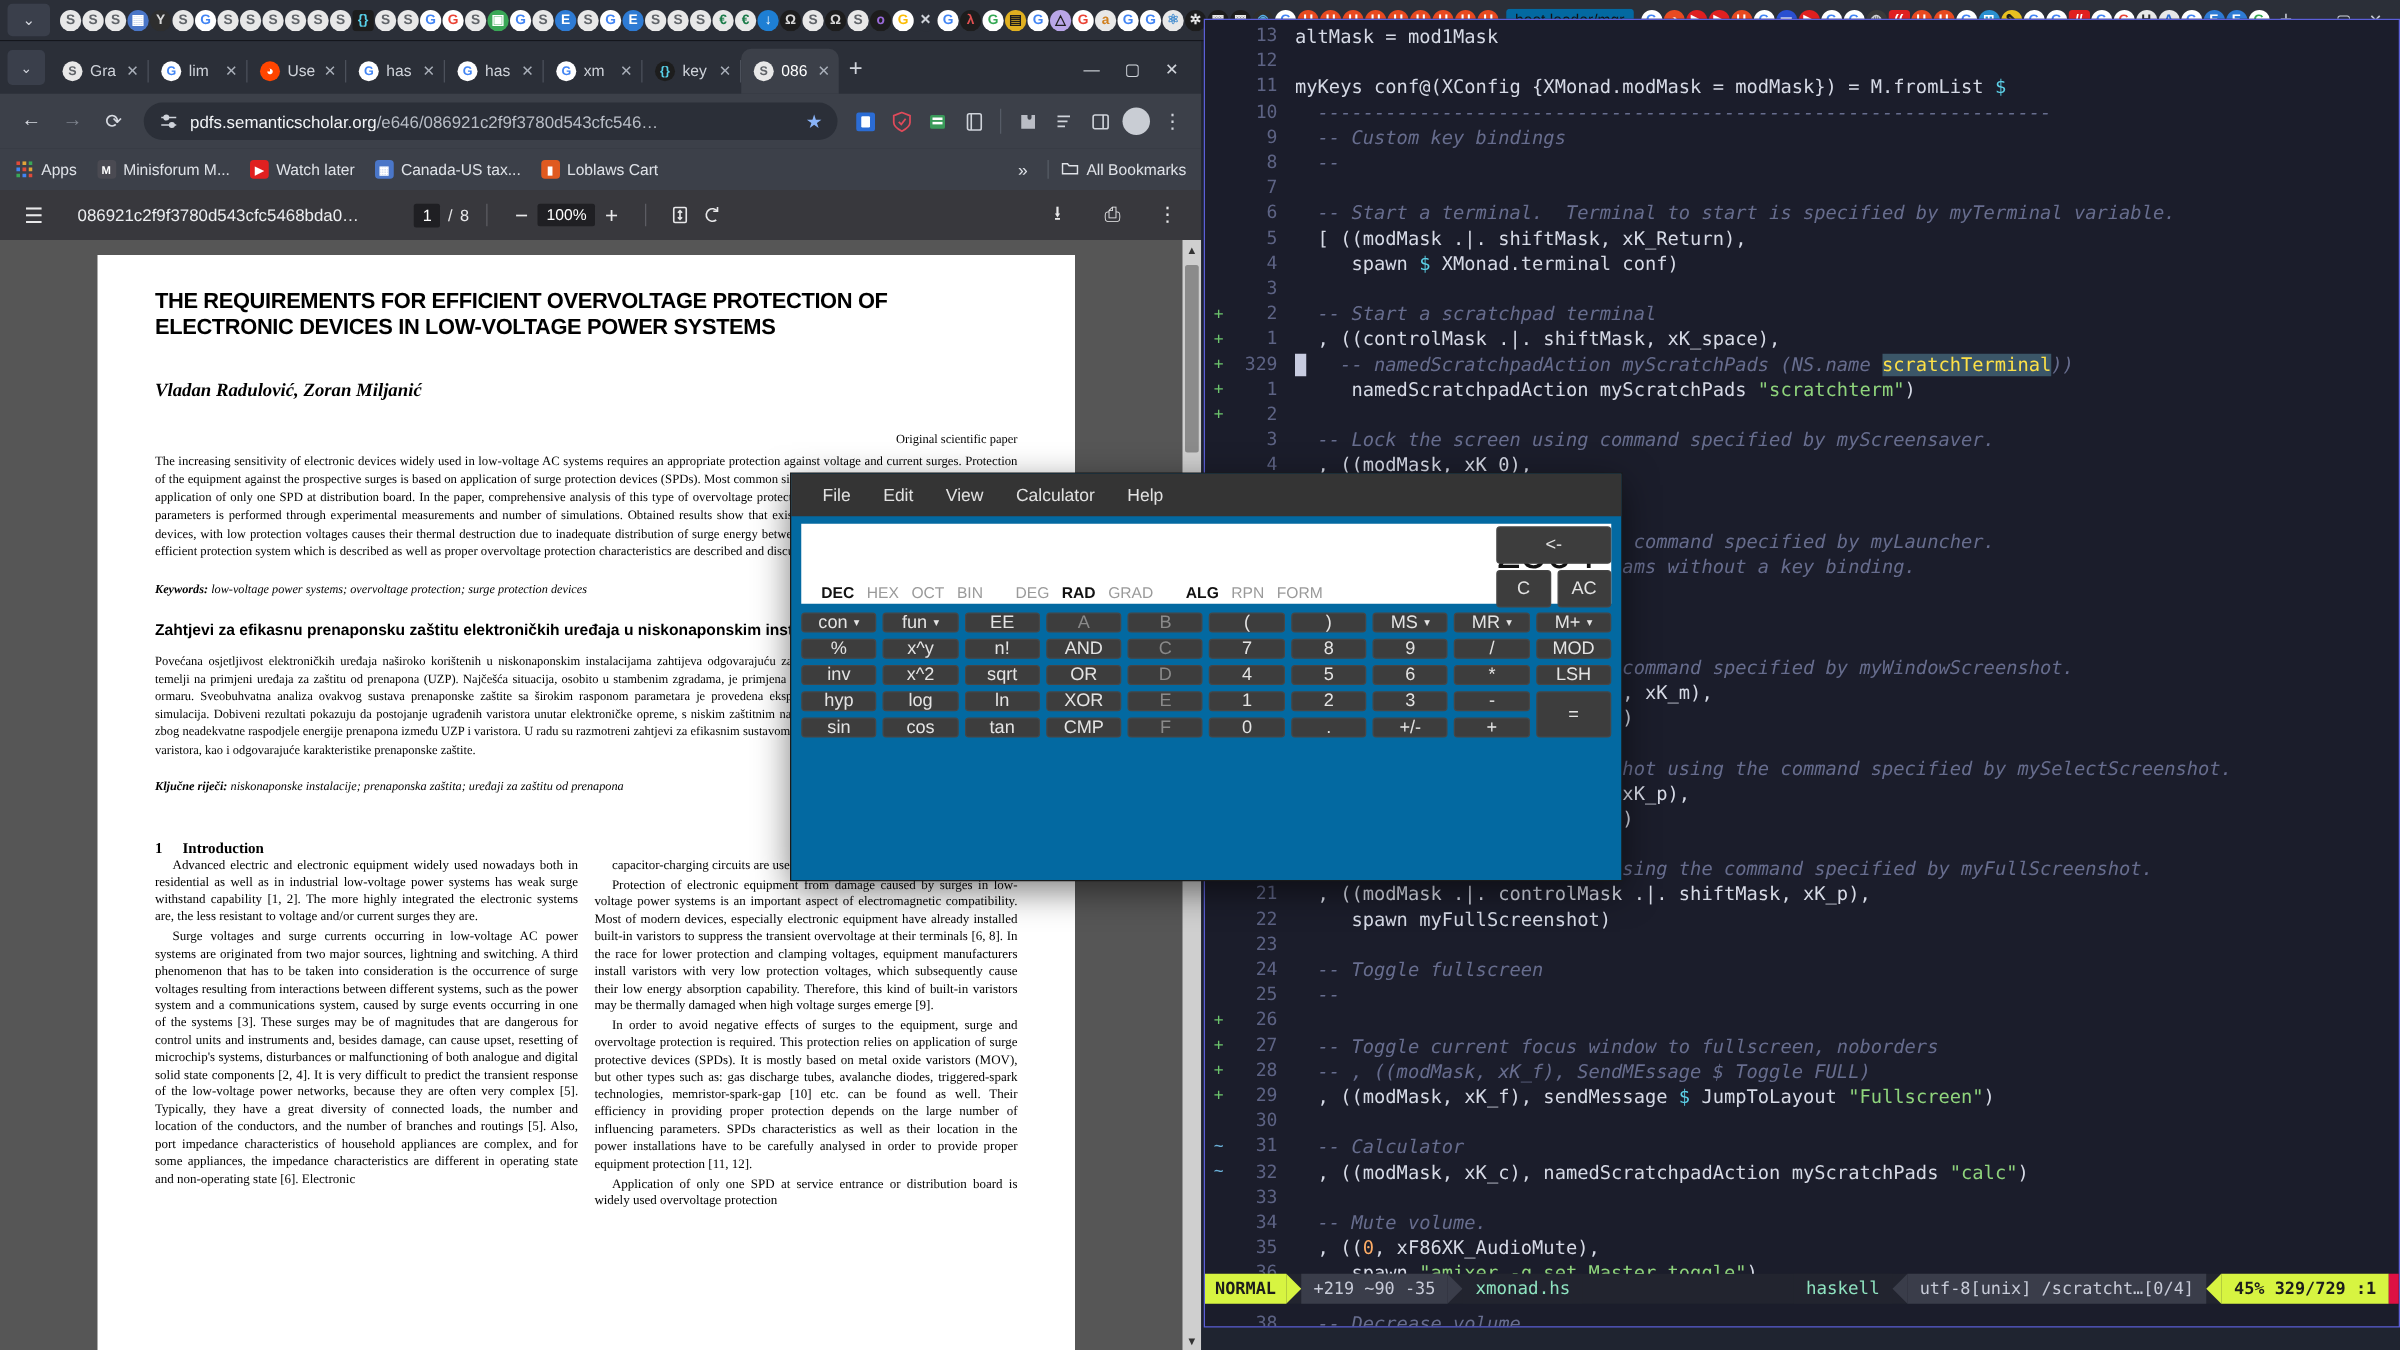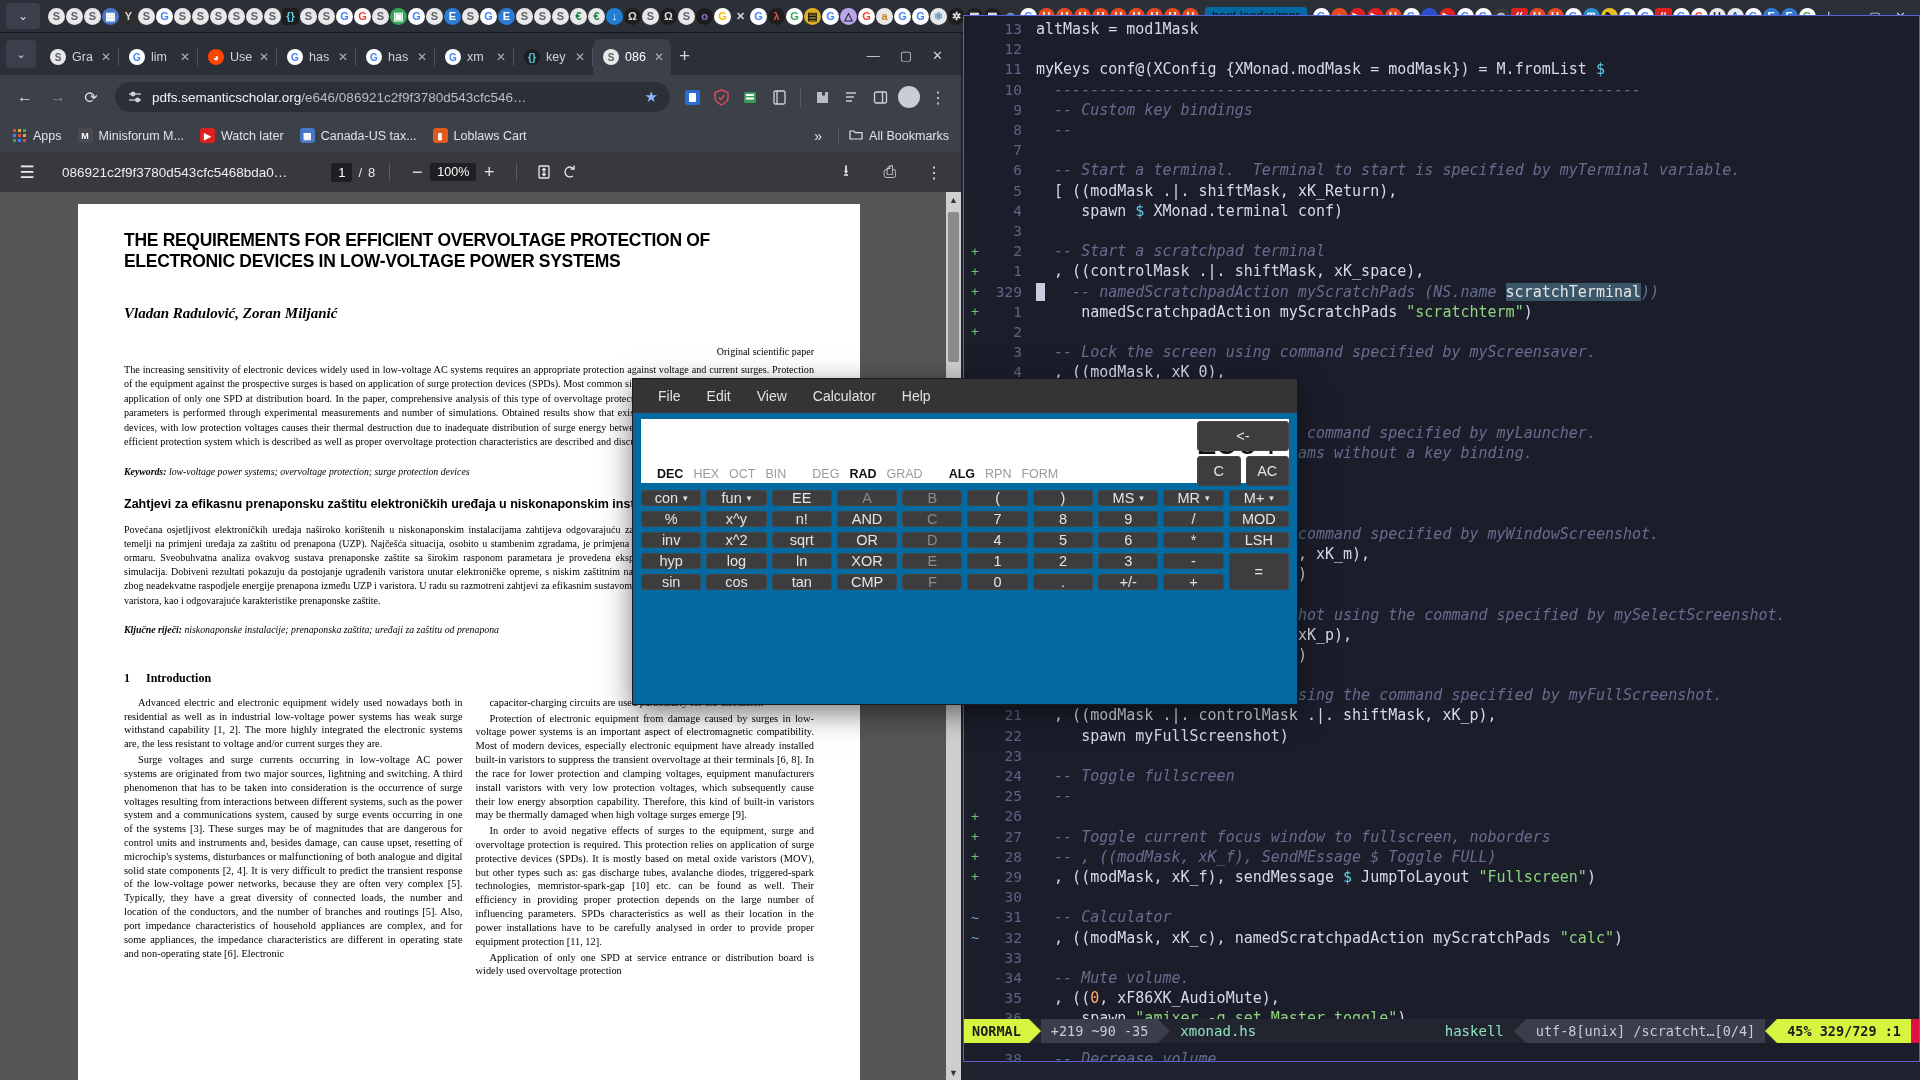--- a/index.html
+++ b/index.html
@@ -117,21 +117,21 @@
   .doc-abstract { font-size: 10.2px; text-align: justify; line-height: 1.42; margin-top: 6px; }
   .doc-kw { font-size: 9.8px; margin-top: 16px; }
   .doc-kw i { font-style: italic; }
   .doc-kw b { font-weight: bold; font-style: italic; }
   .doc-subtitle { font-family: "Liberation Sans", sans-serif; font-weight: bold;
                   font-size: 12.5px; margin-top: 20px; }
   .doc-cro { font-size: 10px; text-align: justify; line-height: 1.42; margin-top: 12px; }
   .doc-kw2 { font-size: 9.8px; margin-top: 16px; font-style: italic; }
   .sect-h { font-size: 12px; font-weight: bold; font-family: "Liberation Serif", serif; margin-top: 36px; }
   .sect-h .snum { margin-right: 16px; }
-  .cols { display: flex; gap: 13px; margin-top: 10px; }
+  .cols { display: flex; gap: 13px; }
   .col { flex: 1; font-size: 10.4px; text-align: justify; line-height: 1.33; }
   .col p { text-indent: 14px; margin-bottom: 2px; }
   .pdfscroll { position: absolute; right: 0; top: 0; width: 15px; height: 888px; background: #cfcfcf; }
   .pdfscroll .thumb { position: absolute; left: 2px; top: 20px; width: 11px; height: 150px; background: #8b8b8b; border-radius: 2px;}
   .pdfscroll .ar { position: absolute; left: 0; width: 15px; height: 15px; color: #333; font-size: 9px;
                    display:flex; align-items:center; justify-content:center; }
 
   
   #vim {
     position: absolute; left: 963px; top: 15px; width: 957px; height: 1047px;
@@ -141,21 +141,21 @@
   .vline { display: flex; height: 20.2px; align-items: center; white-space: pre; }
   .sign { width: 22px; text-align: center; font-size: 13px; flex: 0 0 auto; }
   .sign.add { color: #6cc46c; }
   .sign.chg { color: #6ab0d8; }
   .lnum { width: 50px; text-align: right; padding-right: 14px; color: #5d6384; flex: 0 0 auto; font-size: 14.5px;}
   .vcode { color: #d6dae6; }
   .cm { color: #676d8e; font-style: italic; }
   .str { color: #8fd47c; }
   .op { color: #5ccfe6; }
   .num { color: #ffad66; }
-  .hl { background: #3b5668; color: #e5e5e5; }
+  .hl { background: #3b5668; color: #fde047; }
   .cursor { background: #c8cce0; color: #1b1d2b; width: 9px; display: inline-block; }
   .vstatus {
     position: absolute; left: 0; bottom: 18px; width: 957px; height: 24px;
     background: #22242f; display: flex; align-items: stretch; font-size: 14px;
   }
   .seg { display: flex; align-items: center; padding: 0 10px; white-space: nowrap; }
   .seg-mode { background: #d7f441; color: #1c1c1c; font-weight: bold; font-size: 13.5px; padding: 0 8px; }
   .arrow-r { width: 0; height: 0; border-top: 12px solid transparent; border-bottom: 12px solid transparent; }
   .seg-git { background: #3a3d4a; color: #c7cbd8; font-size: 13.5px; }
   .seg-file { background: #22242f; color: #8fe3c0; }

